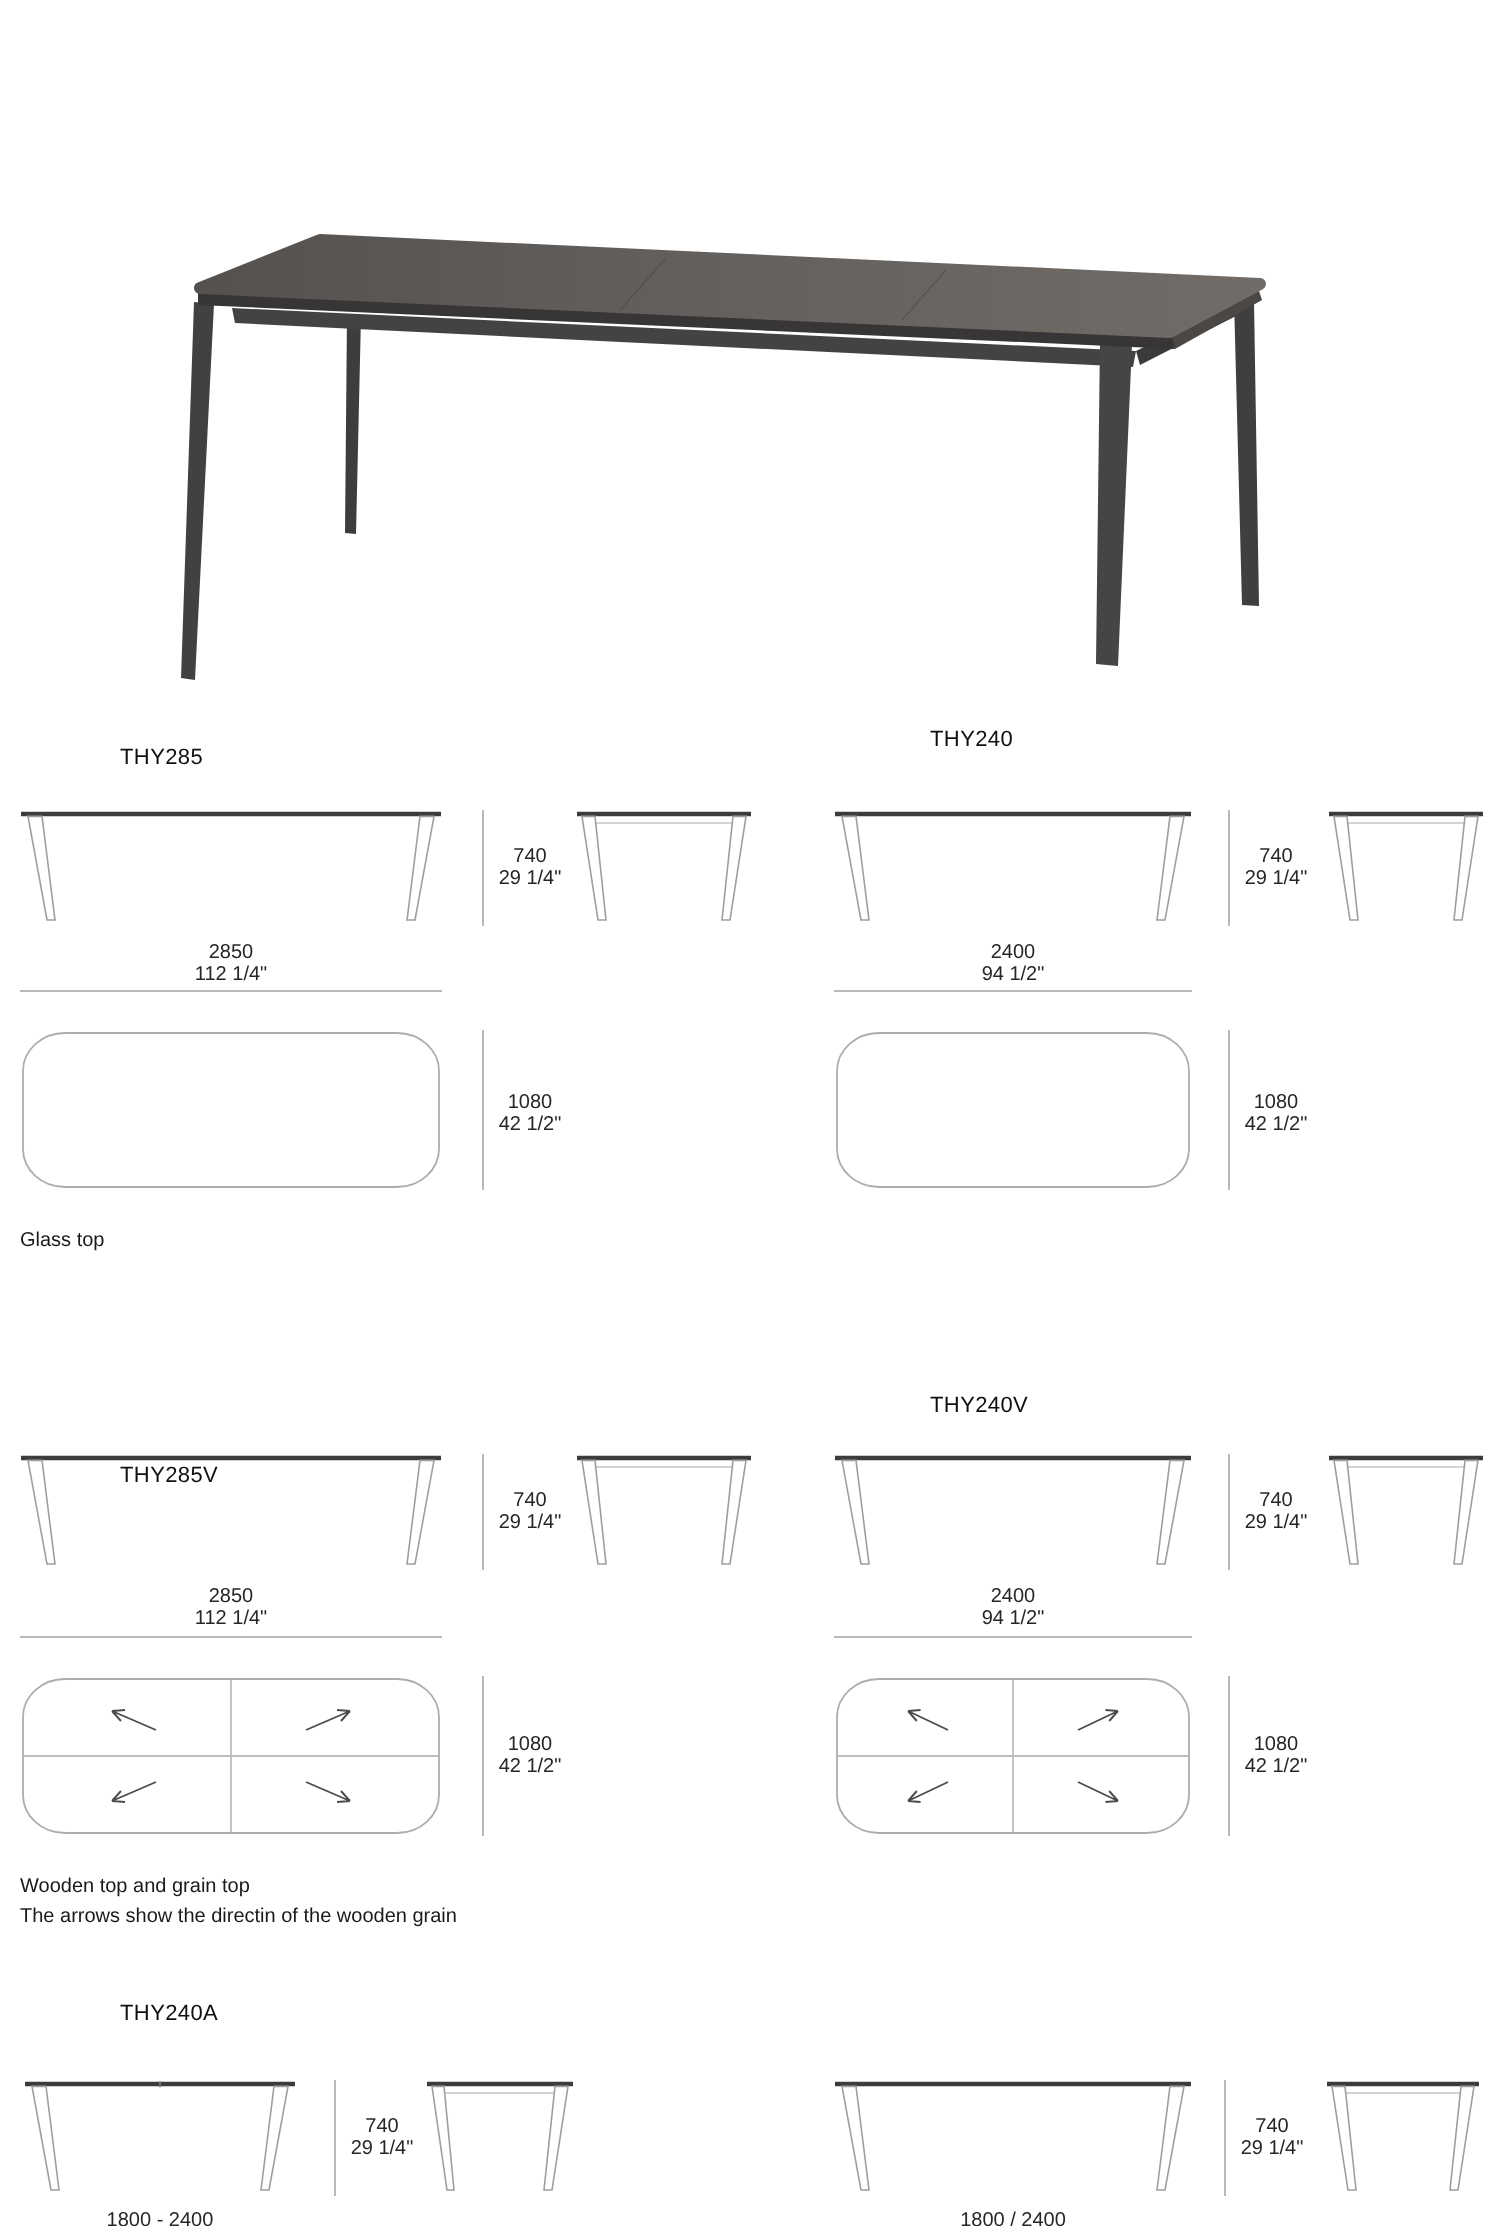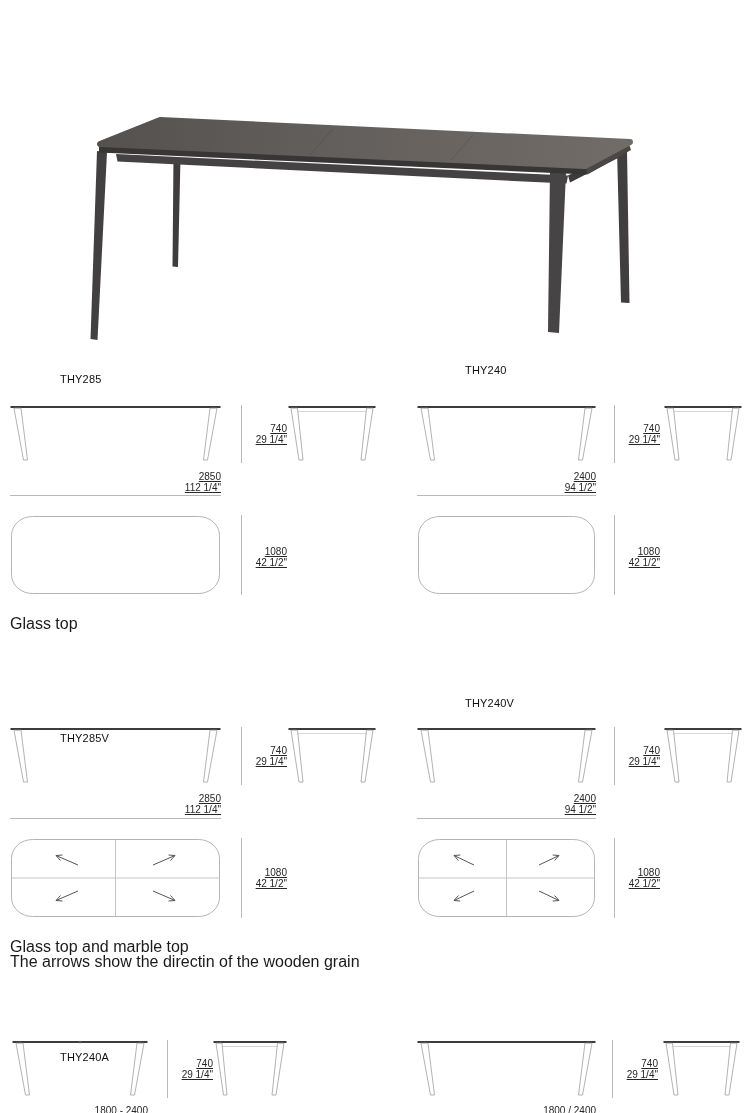--- a/index.html
+++ b/index.html
@@ -2,22 +2,22 @@
 <html><head>
 <meta charset="utf-8">
 <style>
   html,body{margin:0;padding:0;}
   body{
     width:750px;height:1113px;position:relative;overflow:hidden;
     background:#ffffff;
     font-family:"Liberation Sans", sans-serif;
   }
   .model-label{position:absolute;font-size:11px;font-weight:400;color:#0f0f0f;letter-spacing:.2px;white-space:nowrap;margin-left:48px;}
-  .dimtext{position:absolute;font-size:10px;line-height:10.5px;color:#262626;text-align:right;white-space:nowrap;text-decoration:underline;}
-  .caption{position:absolute;font-size:16px;color:#1a1a1a;white-space:nowrap;}
+  .dimtext{position:absolute;font-size:10px;line-height:10.5px;color:#262626;text-align:center;white-space:nowrap;}
+  .caption{position:absolute;font-size:10px;color:#1a1a1a;white-space:nowrap;}
   .vline{position:absolute;width:1px;background:#b9b9b9;}
   .hline{position:absolute;height:1px;background:#b9b9b9;}
   svg.draw{position:absolute;overflow:visible;display:block;}
   .topline{stroke:#3c3c3c;stroke-width:2.2;}
   .leg{fill:#ffffff;stroke:#9e9e9e;stroke-width:.8;}
   .apronline{stroke:#c6c6c6;stroke-width:.7;}
   .tv{fill:none;stroke:#adadad;stroke-width:.9;}
   .cross{stroke:#bdbdbd;stroke-width:.9;}
   .arrow{stroke:#4c4c4c;stroke-width:.95;fill:none;}
   .seam{stroke:#4a4644;stroke-width:.8;opacity:.5;}
@@ -184,24 +184,24 @@
   <path class="arrow" d="M57,27 L37,17.5 M37,17.5 L43.3,17 M37,17.5 L41.4,22.5"></path>
   <path class="arrow" d="M122,27 L142,17.5 M142,17.5 L135.7,17 M142,17.5 L137.6,22.5"></path>
   <path class="arrow" d="M57,53 L37,62.5 M37,62.5 L43.3,63 M37,62.5 L41.4,57.5"></path>
   <path class="arrow" d="M122,53 L142,62.5 M142,62.5 L135.7,63 M142,62.5 L137.6,57.5"></path>
 </svg>
 <div class="vline" style="left:614px;top:838px;height:80px"></div>
 <div class="dimtext" style="left:616px;top:868px;width:44px">
   <div>1080</div>
   <div>42 1/2"</div>
 </div>
-<div class="caption" style="left:10px;top:938px">Glass top and marble top</div>
+<div class="caption" style="left:10px;top:938px">Wooden top and grain top</div>
 <div class="caption" style="left:10px;top:953px">The arrows show the directin of the wooden grain</div>
 
-<div class="model-label" style="left:12px;top:1051px">THY240A</div>
+<div class="model-label" style="left:12px;top:1001px">THY240A</div>
 
 <svg class="draw" style="left:12px;top:1040px" width="136" height="58">
   <line class="topline" x1="0.5" y1="2" x2="135.5" y2="2"></line>
   <line x1="68" y1="0.8" x2="68" y2="3.6" stroke="#7d7d7d" stroke-width="0.8"></line>
   <polygon class="leg" points="4,3.2 11,3.2 17.5,55 13.5,55"></polygon>
   <polygon class="leg" points="125,3.2 132,3.2 122.5,55 118.5,55"></polygon>
 </svg>
 <div class="vline" style="left:167px;top:1040px;height:58px"></div>
 <div class="dimtext" style="left:169px;top:1059px;width:44px">
   <div>740</div>

